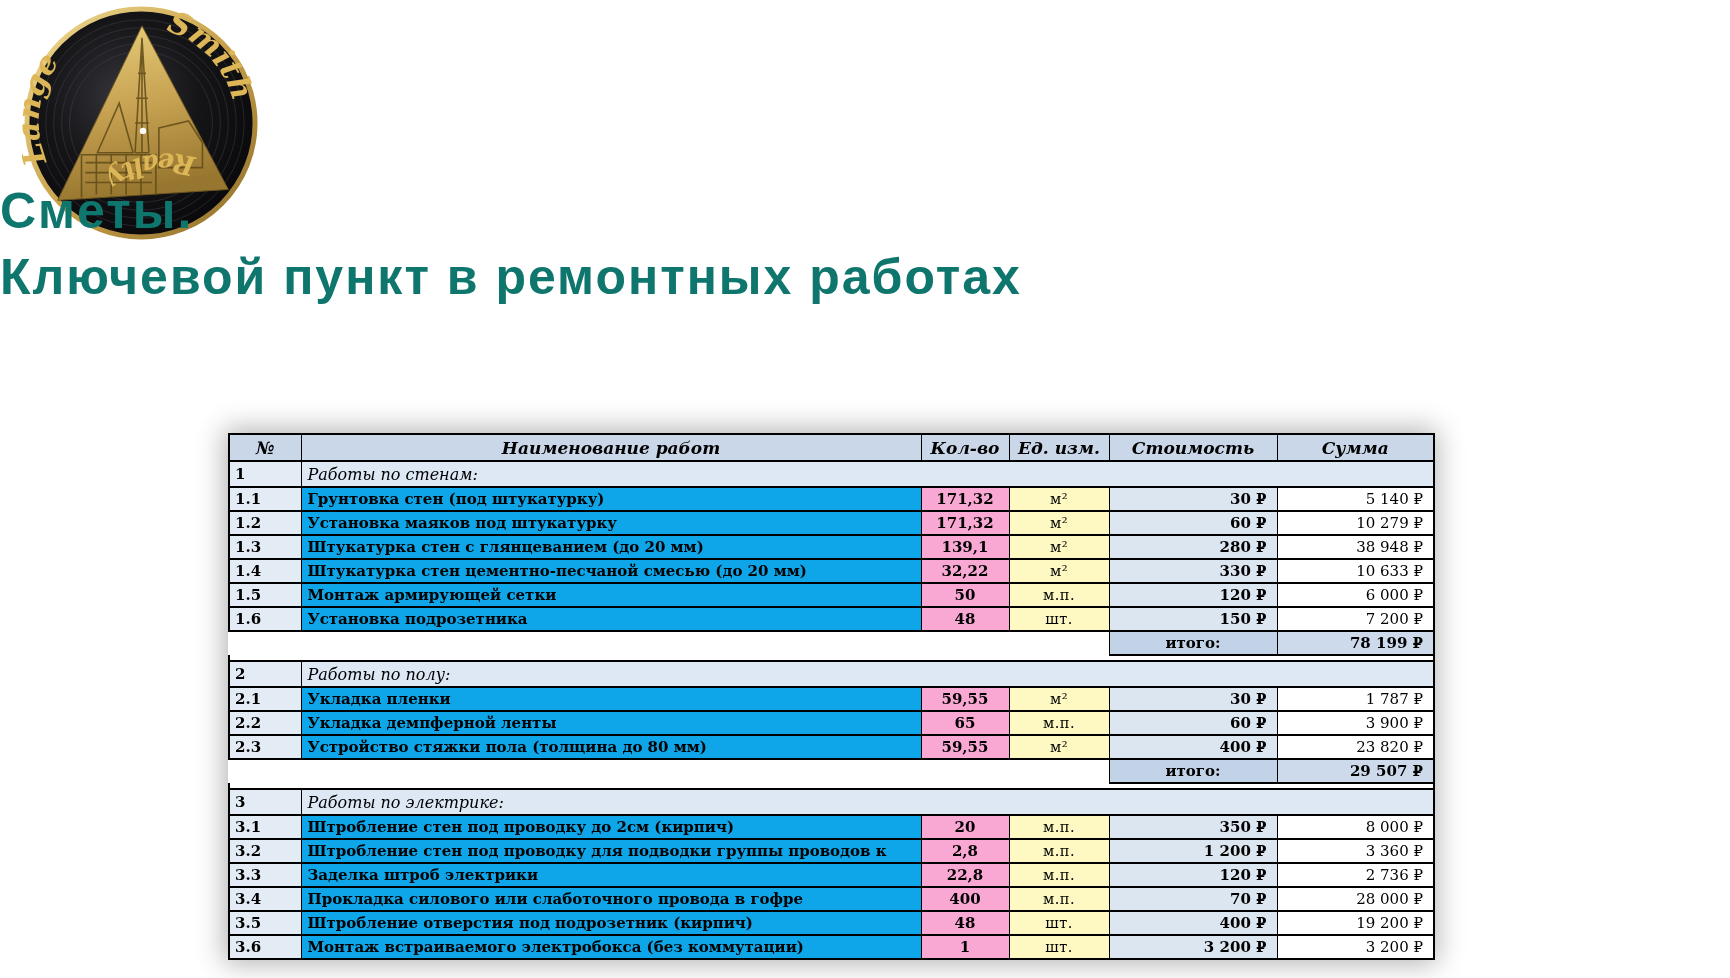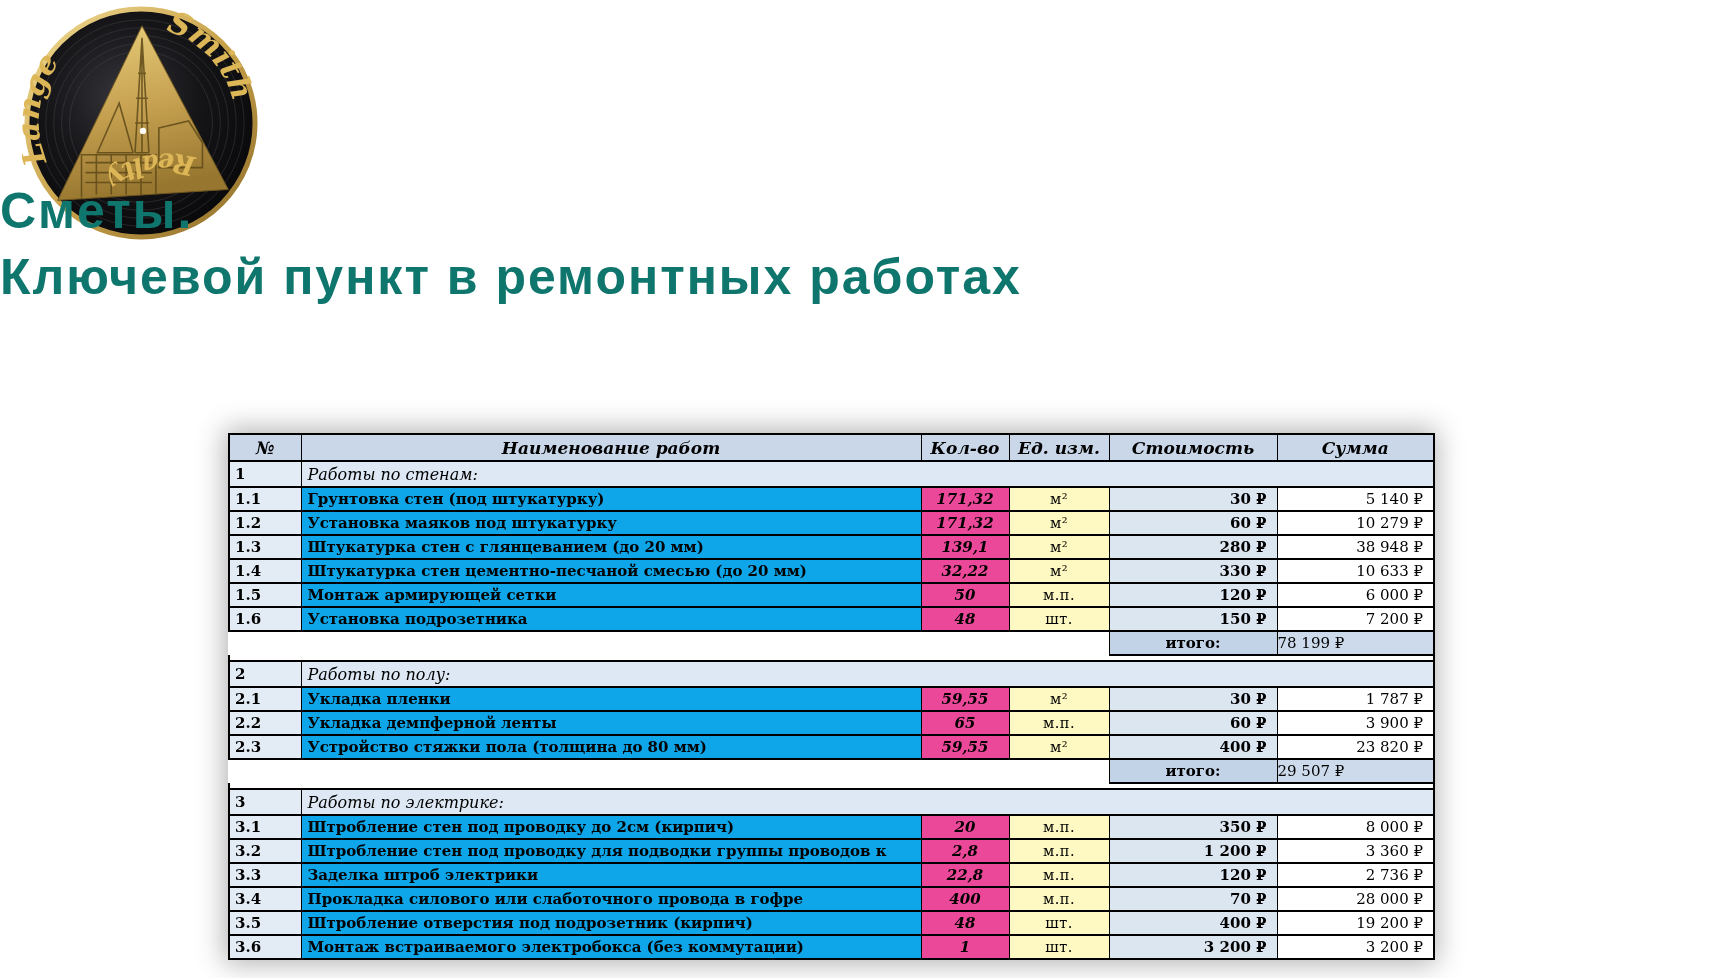--- a/index.html
+++ b/index.html
@@ -34,28 +34,28 @@
   .estimate thead th{
     background:#c9d7e9;font-style:italic;font-weight:700;font-size:17px;text-align:center;
   }
   tr.section{height:26px;background:#dde8f4;}
   tr.section td.c-num{font-weight:700;font-size:15px;padding-left:5px;text-align:left;}
   tr.section td.c-title{font-weight:400;font-style:italic;font-size:16px;padding-left:6px;text-align:left;}
   tr.data{height:24px;}
   tr.data.tall{height:24px;}
   td.c-num{background:#e3ebf5;font-weight:700;font-size:15px;padding-left:5px;text-align:left;}
   td.c-name{background:#0ea5e9;font-weight:700;font-size:15px;padding-left:6px;text-align:left;}
-  td.c-qty{background:#ec4899;font-weight:700;font-size:15px;text-align:center;font-style:italic;}
+  td.c-qty{background:#f9a8d4;font-weight:700;font-size:15px;text-align:center;}
   td.c-unit{background:#fef9c3;font-weight:400;font-size:14.5px;text-align:center;letter-spacing:0.5px;}
   td.c-price{background:#dce6f1;font-weight:700;font-size:15px;text-align:right;padding-right:10px;}
   td.c-sum{background:#fff;font-weight:400;font-size:15px;text-align:right;padding-right:10px;}
   tr.total{height:24px;margin-left:48px;}
   tr.total td.c-blank{border-left:none;border-right:none;border-bottom:none;background:#fff;}
   tr.total td.c-total-label{background:#c2d2e7;font-weight:700;font-size:15px;text-align:center;}
-  tr.total td.c-total-sum{background:#ccdaeb;font-weight:400;font-size:15px;padding-right:10px;}
+  tr.total td.c-total-sum{background:#ccdaeb;font-weight:700;font-size:15px;text-align:right;padding-right:10px;}
   tr.spacer{height:6px;}
   tr.spacer td{border:none;background:transparent;}
 </style>
 </head>
 <body>
 
 <div class="logo">
   <svg viewBox="0 0 240 240" width="238" height="238">
     <defs>
       <radialGradient id="vinylG" cx="42%" cy="38%" r="75%">

